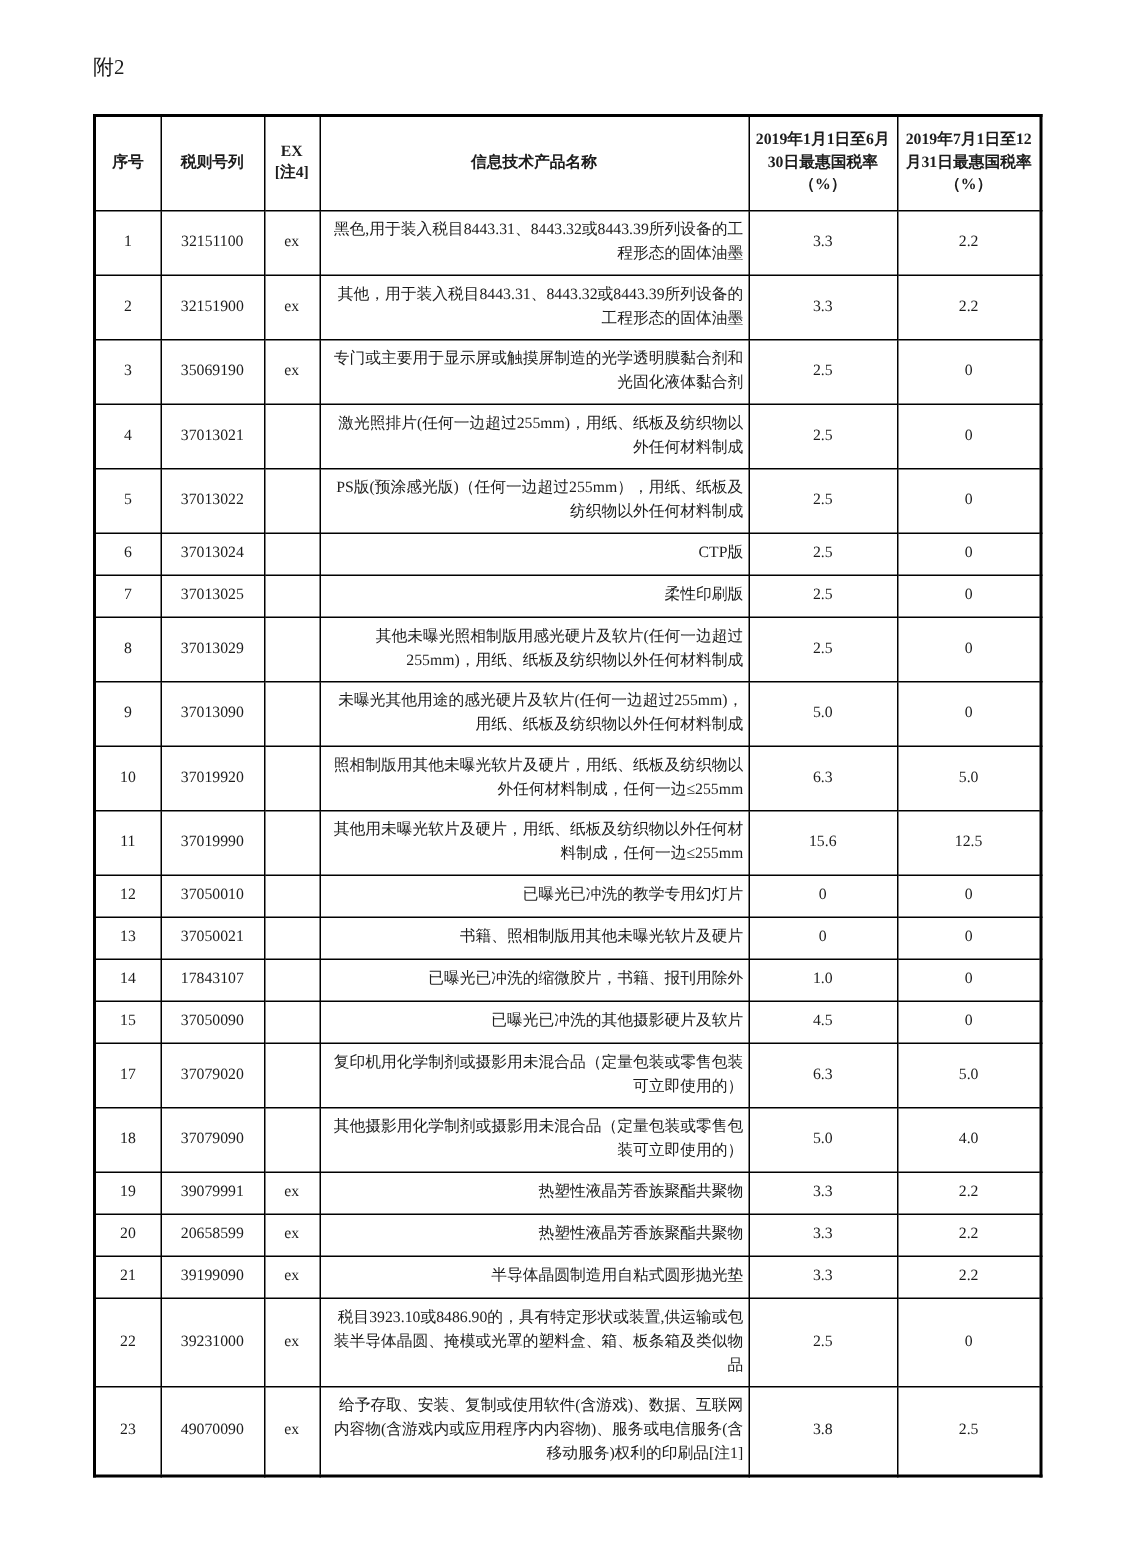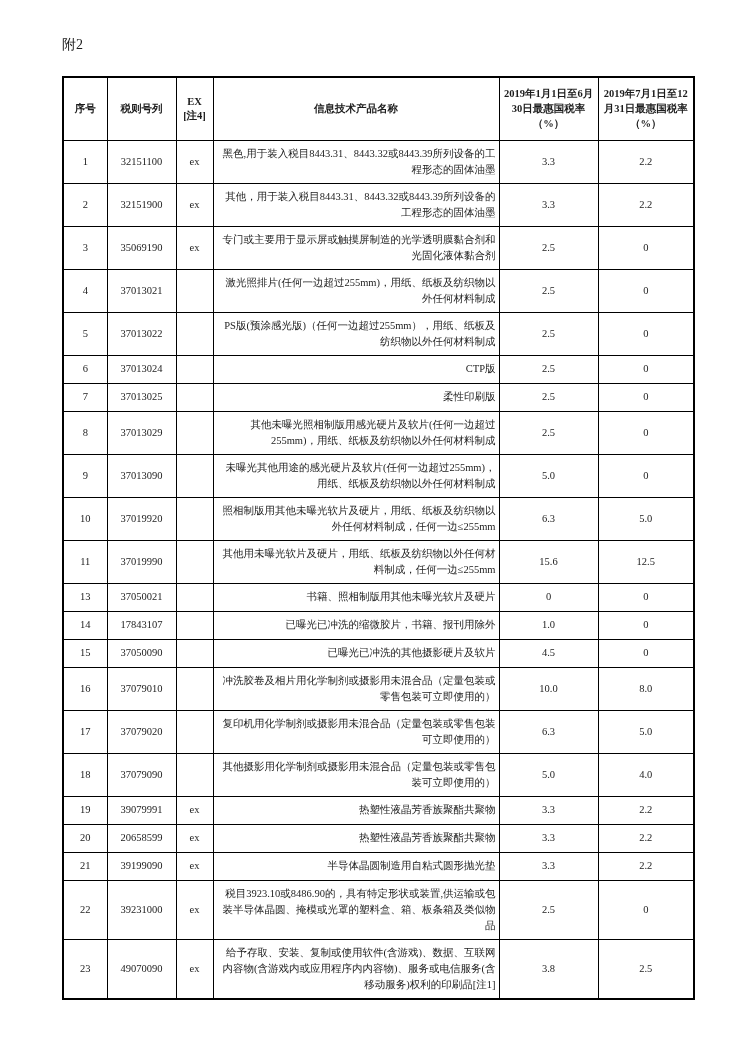--- a/index.html
+++ b/index.html
@@ -170,20 +170,28 @@
         </tr>
         <tr>
           <td class="c-center">11</td>
           <td class="c-center">37019990</td>
           <td class="c-center"></td>
           <td class="c-name">其他用未曝光软片及硬片，用纸、纸板及纺织物以外任何材料制成，任何一边≤255mm</td>
           <td class="c-center">15.6</td>
           <td class="c-center">12.5</td>
         </tr>
         <tr>
+          <td class="c-center">12</td>
+          <td class="c-center">37050010</td>
+          <td class="c-center"></td>
+          <td class="c-name">已曝光已冲洗的教学专用幻灯片</td>
+          <td class="c-center">0</td>
+          <td class="c-center">0</td>
+        </tr>
+        <tr>
           <td class="c-center">13</td>
           <td class="c-center">37050021</td>
           <td class="c-center"></td>
           <td class="c-name">书籍、照相制版用其他未曝光软片及硬片</td>
           <td class="c-center">0</td>
           <td class="c-center">0</td>
         </tr>
         <tr>
           <td class="c-center">14</td>
           <td class="c-center">17843107</td>
@@ -194,28 +202,20 @@
         </tr>
         <tr>
           <td class="c-center">15</td>
           <td class="c-center">37050090</td>
           <td class="c-center"></td>
           <td class="c-name">已曝光已冲洗的其他摄影硬片及软片</td>
           <td class="c-center">4.5</td>
           <td class="c-center">0</td>
         </tr>
         <tr>
-          <td class="c-center">16</td>
-          <td class="c-center">37079010</td>
-          <td class="c-center"></td>
-          <td class="c-name">冲洗胶卷及相片用化学制剂或摄影用未混合品（定量包装或零售包装可立即使用的）</td>
-          <td class="c-center">10.0</td>
-          <td class="c-center">8.0</td>
-        </tr>
-        <tr>
           <td class="c-center">17</td>
           <td class="c-center">37079020</td>
           <td class="c-center"></td>
           <td class="c-name">复印机用化学制剂或摄影用未混合品（定量包装或零售包装可立即使用的）</td>
           <td class="c-center">6.3</td>
           <td class="c-center">5.0</td>
         </tr>
         <tr>
           <td class="c-center">18</td>
           <td class="c-center">37079090</td>

